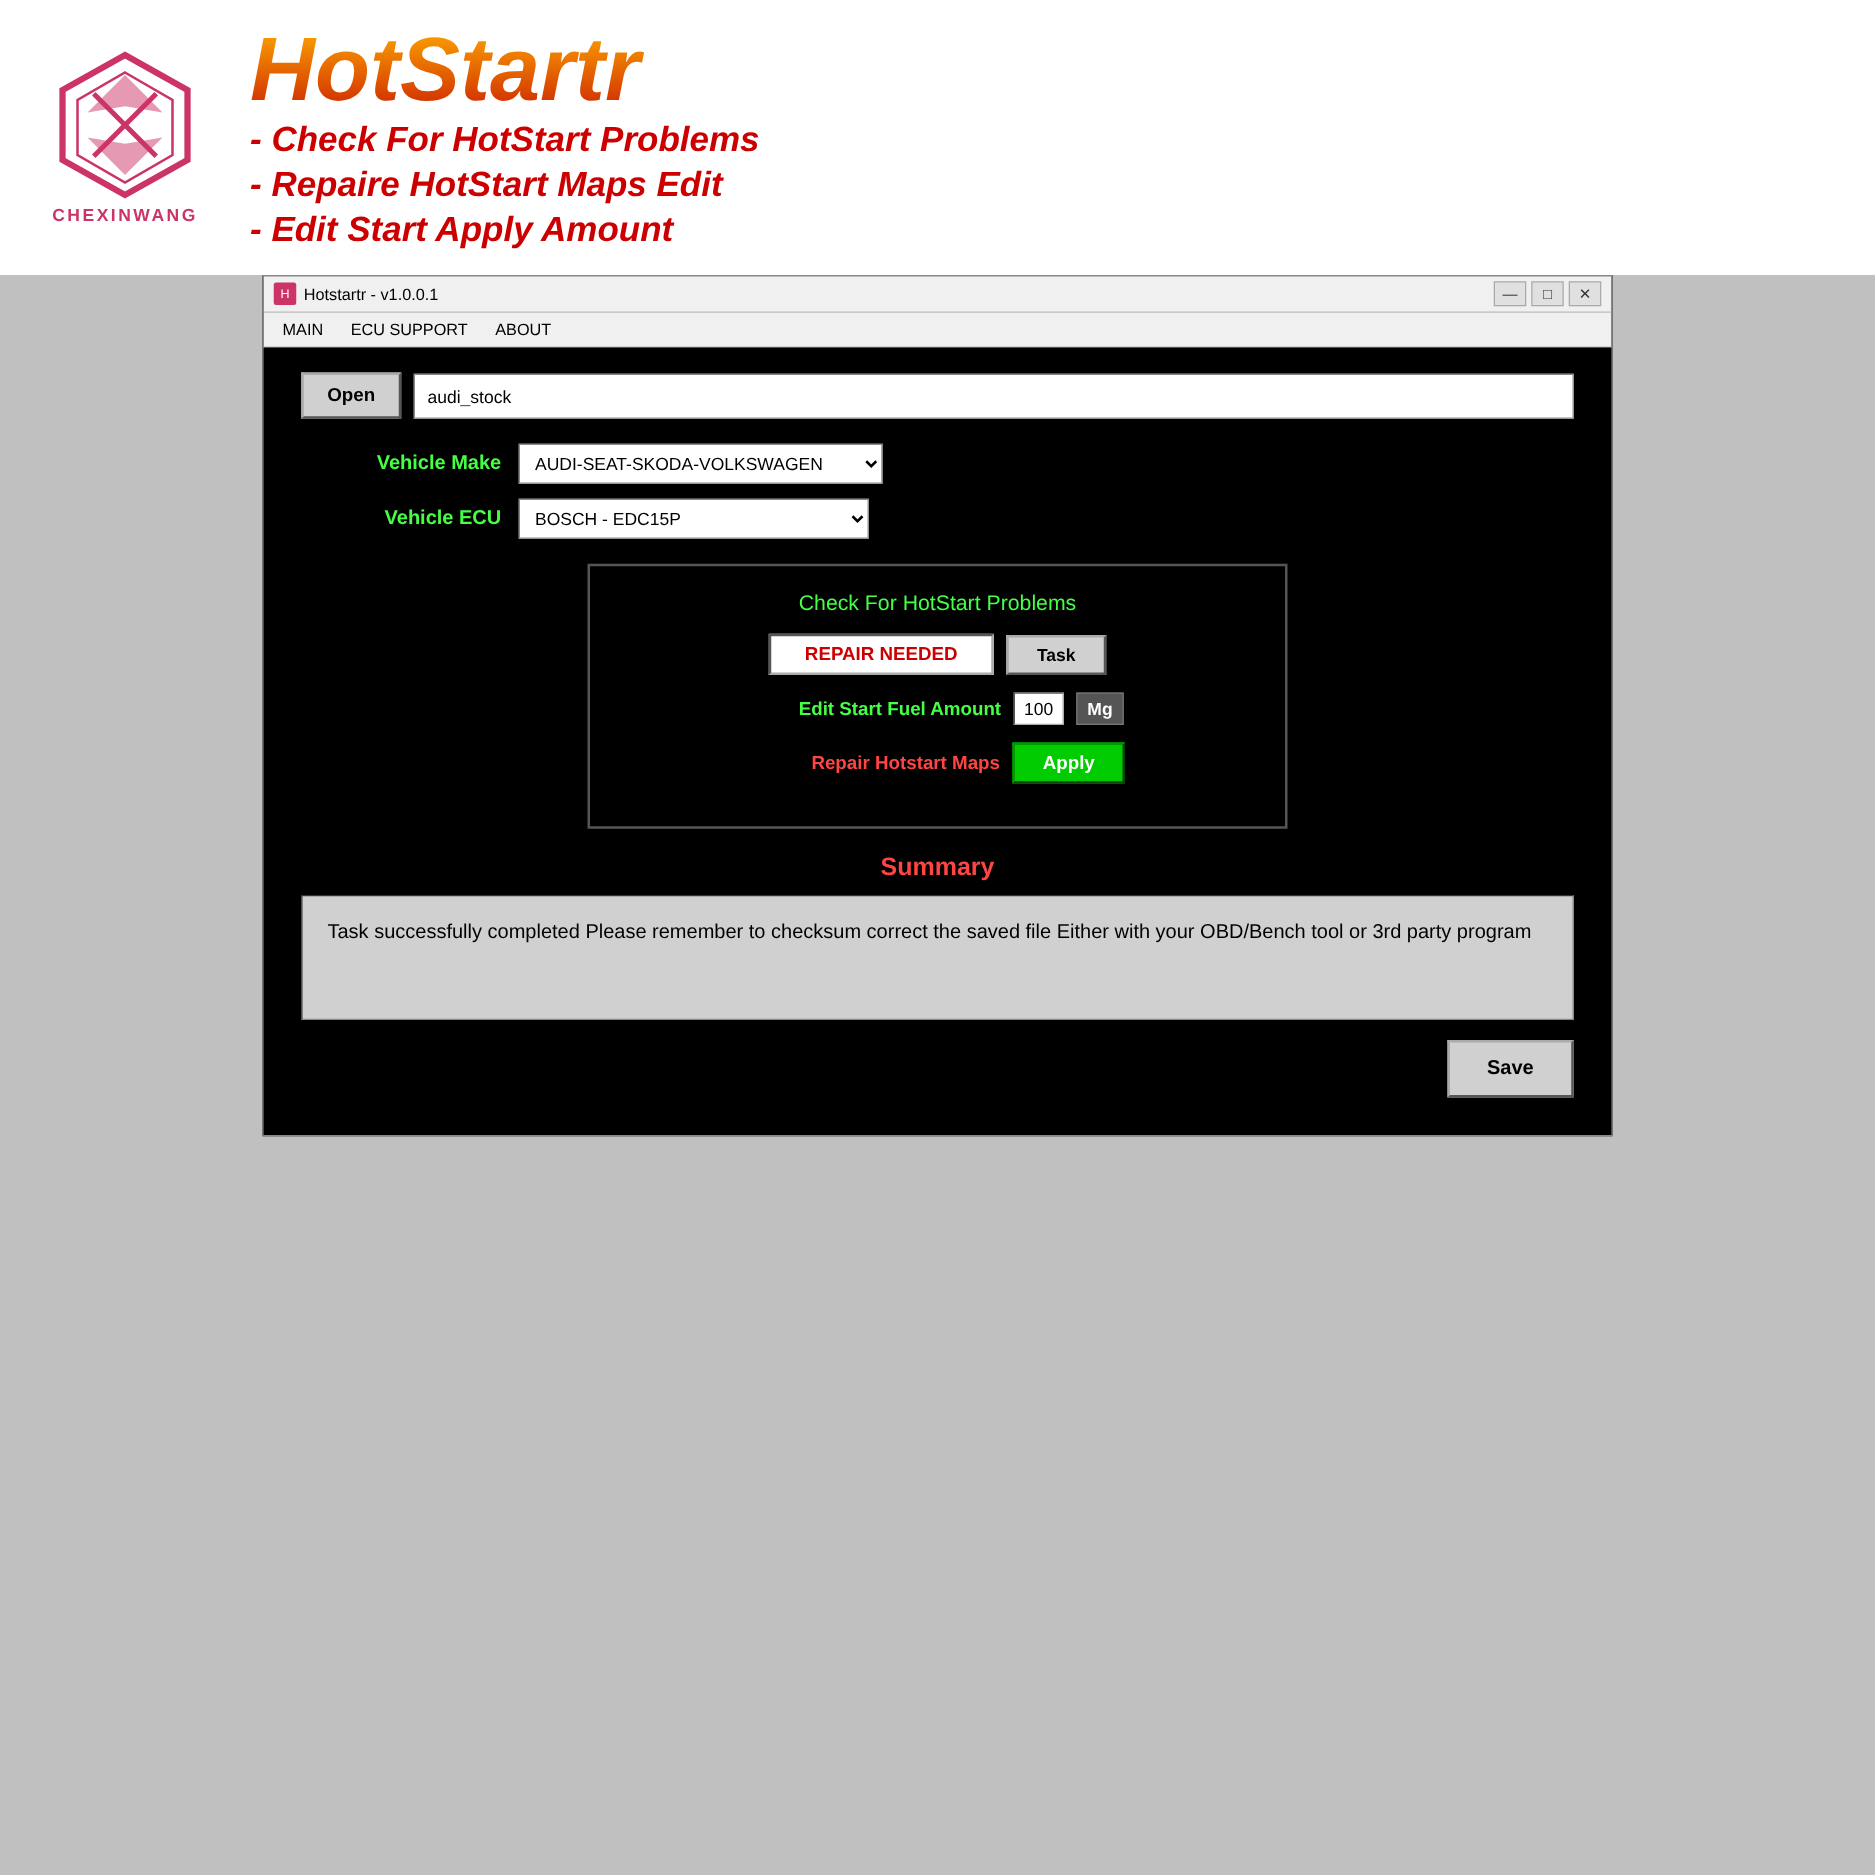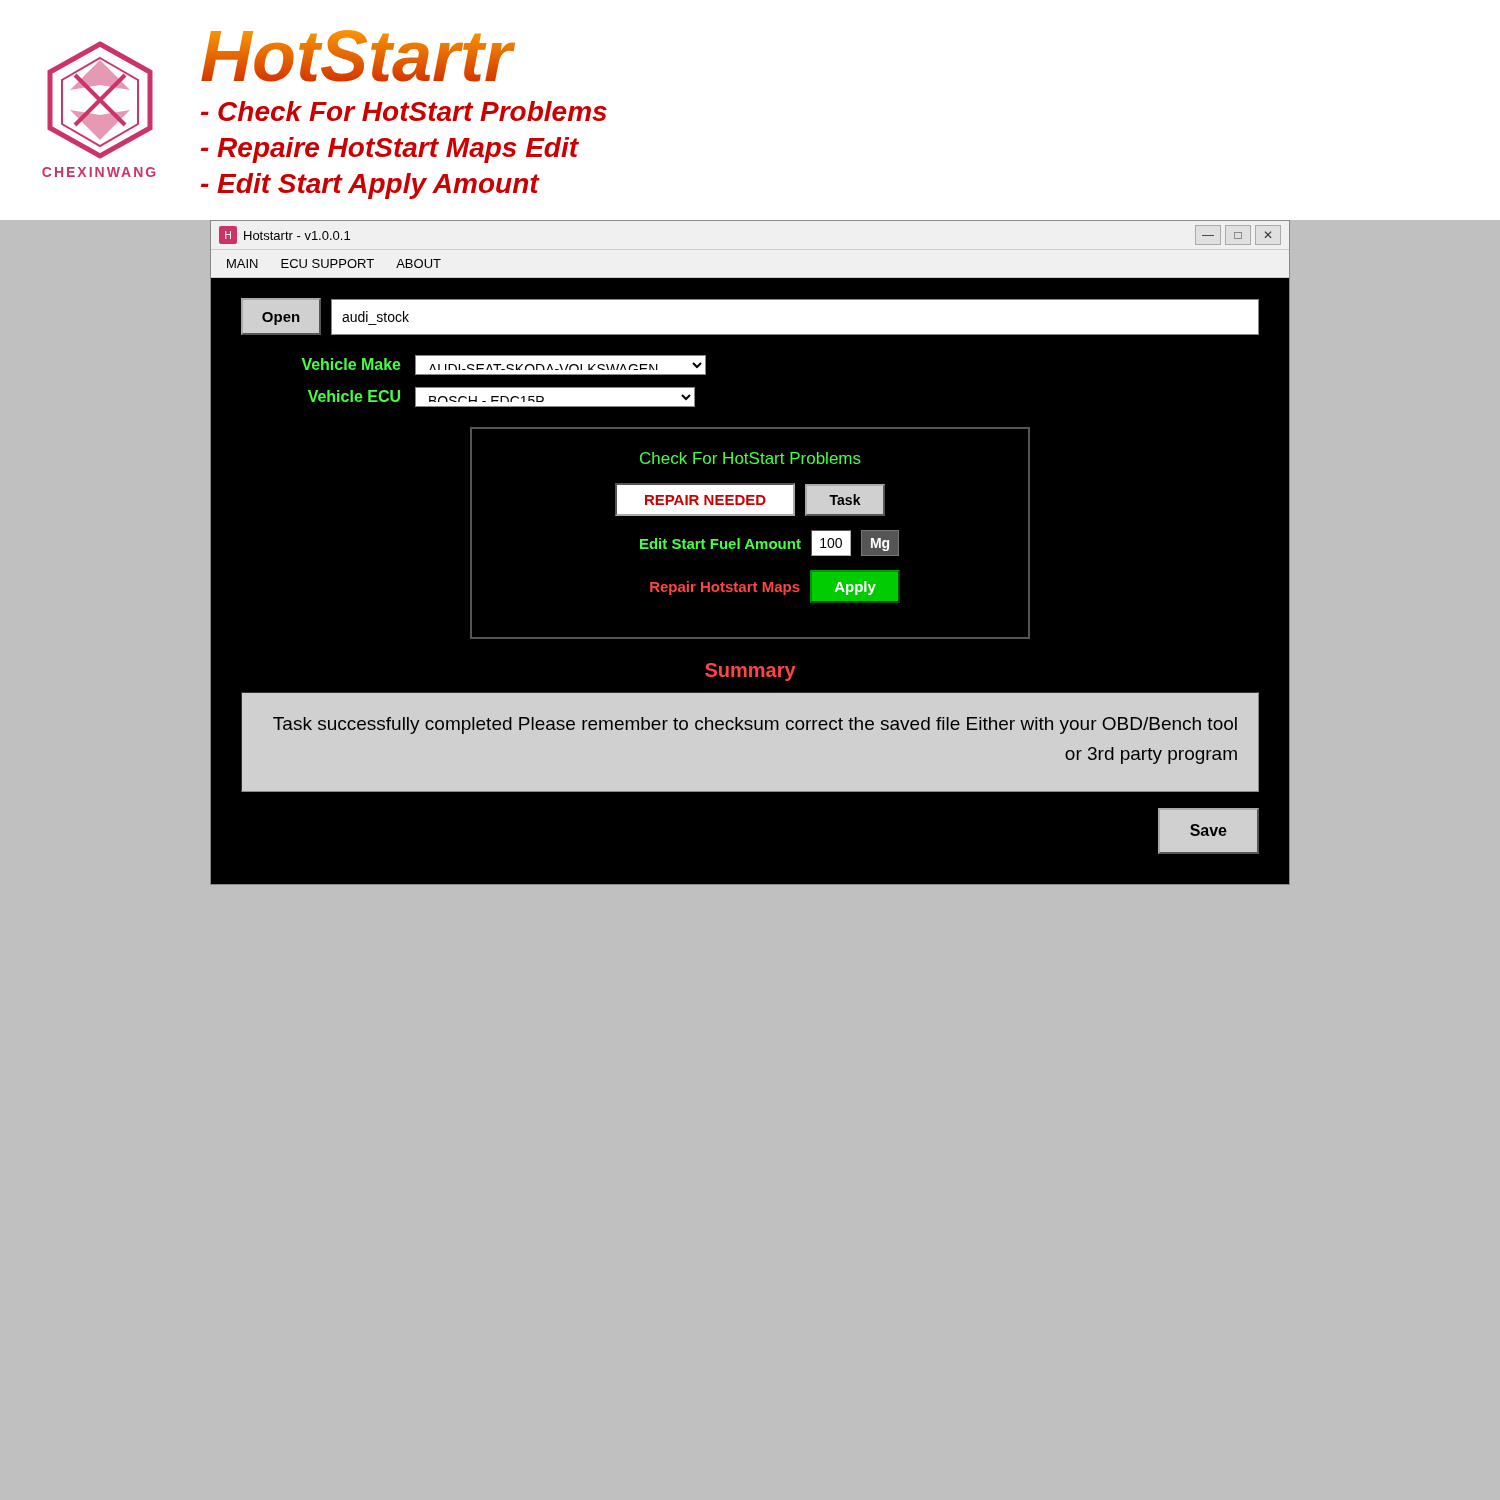--- a/index.html
+++ b/index.html
@@ -185,21 +185,21 @@
       text-align: right;
     }
 
     .form-select {
       background: #fff;
       border: 1px solid #888;
       padding: 4px 30px 4px 8px;
       font-size: 14px;
       color: #000;
       min-width: 280px;
-      height: 20px;
+      height: 32px;
       cursor: pointer;
       appearance: auto;
     }
 
     
     .panel-box {
       border: 2px solid #555;
       padding: 20px 30px;
       margin: 20px auto;
       max-width: 560px;
@@ -296,24 +296,24 @@
       color: #ff4444;
       font-size: 20px;
       font-weight: bold;
       margin: 20px 0 10px;
     }
 
     .summary-box {
       background: #d0d0d0;
       border: 1px inset #888;
       padding: 16px 20px;
-      font-size: 19px;
+      font-size: 16px;
       color: #000;
       min-height: 100px;
-      text-align: right;
+      text-align: left;
       line-height: 1.6;
     }
 
     
     .save-row {
       display: flex;
       justify-content: flex-end;
       margin-top: 16px;
     }
 

